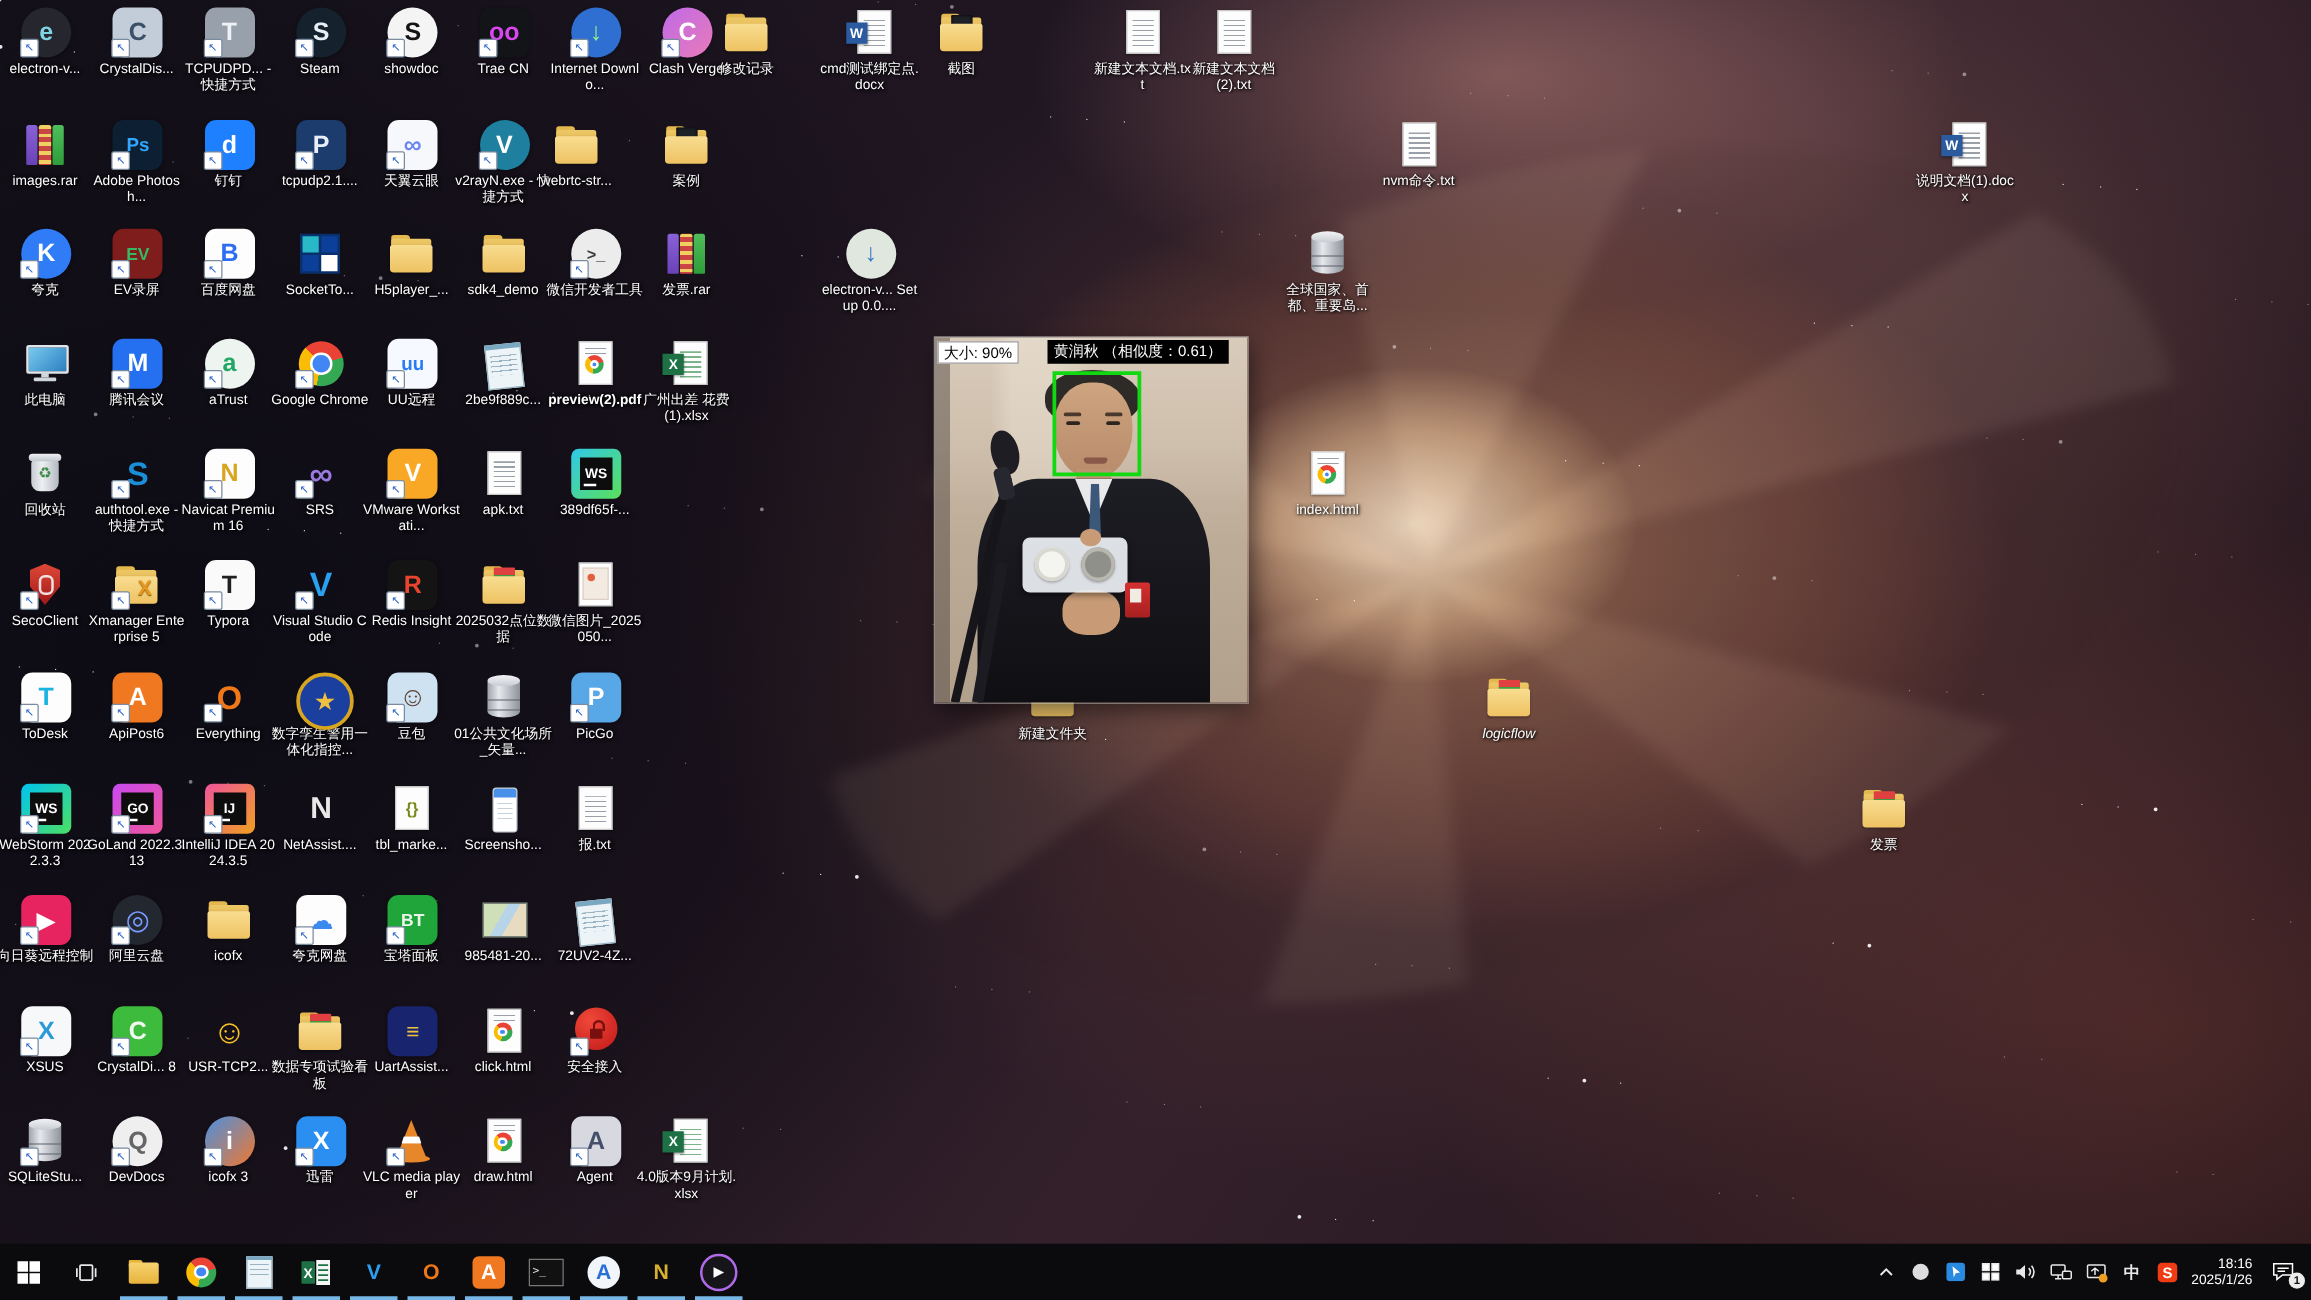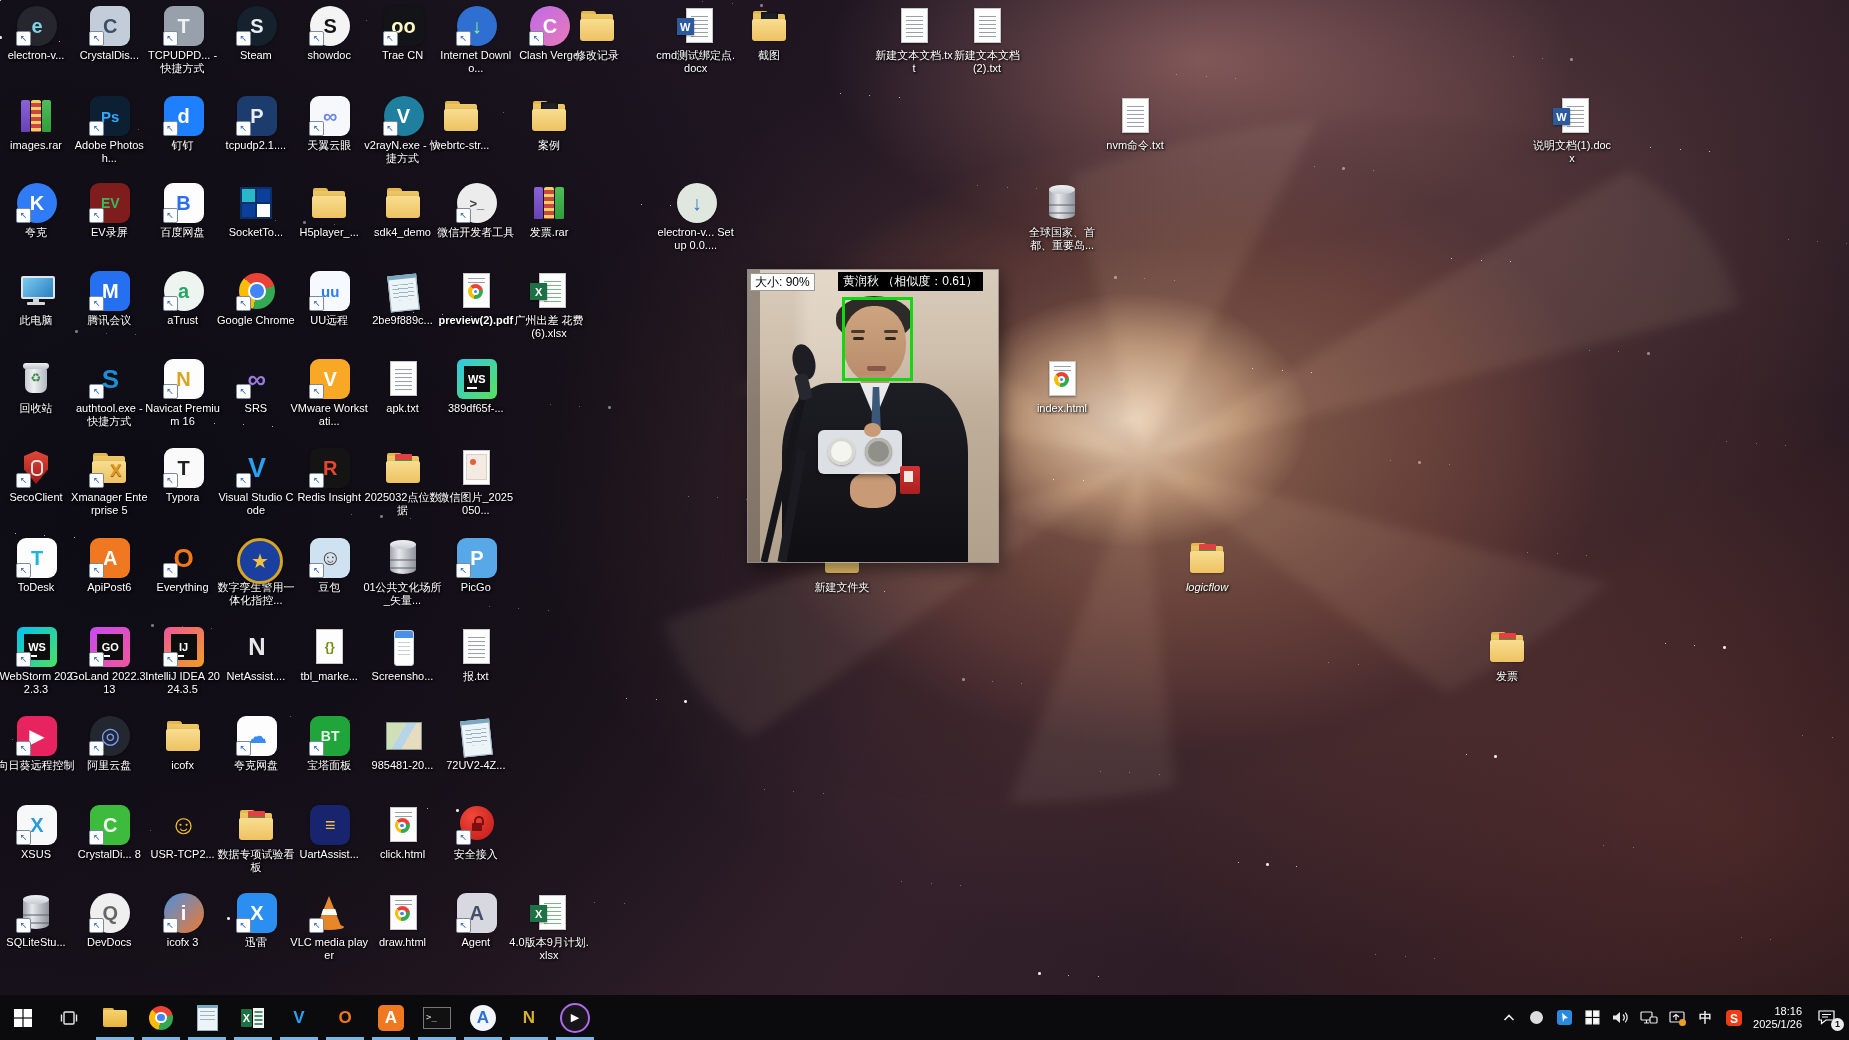--- a/index.html
+++ b/index.html
@@ -195,21 +195,21 @@
     </div>
     <div class="dico" title="showdoc" style="left: 289.2px; top: 5px;">
       <div class="art">
         <div class="tile" style="background:#f4f4f4;color:#141414;font-size:20px;border-radius:50%;">S</div>
         <div class="sc">↖</div>
       </div>
       <div class="lbl">showdoc</div>
     </div>
     <div class="dico" title="Trae CN" style="left: 362.5px; top: 5px;">
       <div class="art">
-        <div class="tile" style="background:#131417;color:#fef9c3;font-size:20px;">oo</div>
+        <div class="tile" style="background:#131417;color:#d946ef;font-size:20px;">oo</div>
         <div class="sc">↖</div>
       </div>
       <div class="lbl">Trae CN</div>
     </div>
     <div class="dico" title="Internet Downlo..." style="left: 435.8px; top: 5px;">
       <div class="art">
         <div class="tile" style="background:#2f6fd2;color:#8ef08e;font-size:20px;border-radius:50%;">↓</div>
         <div class="sc">↖</div>
       </div>
       <div class="lbl">Internet Downlo...</div>
@@ -470,21 +470,21 @@
       </div>
       <div class="lbl">preview(2).pdf</div>
     </div>
     <div class="dico" title="广州出差 花费(1).xlsx" style="left: 509.1px; top: 270px;">
       <div class="art">
         <div class="pg" style="left:13px">
           <div class="ln" style="background:repeating-linear-gradient(180deg,#7ab58a 0 1px,transparent 1px 4px)"></div>
         </div>
         <div class="wbox xbox">X</div>
       </div>
-      <div class="lbl">广州出差 花费(6).xlsx</div>
+      <div class="lbl">广州出差 花费(1).xlsx</div>
     </div>
     <div class="dico" title="回收站" style="left: -4px; top: 358px;">
       <div class="art">
         <div class="binb"></div>
         <div class="binl"></div>
         <div class="binr">♻</div>
       </div>
       <div class="lbl">回收站</div>
     </div>
     <div class="dico" title="authtool.exe - 快捷方式" style="left: 69.3px; top: 358px;">

